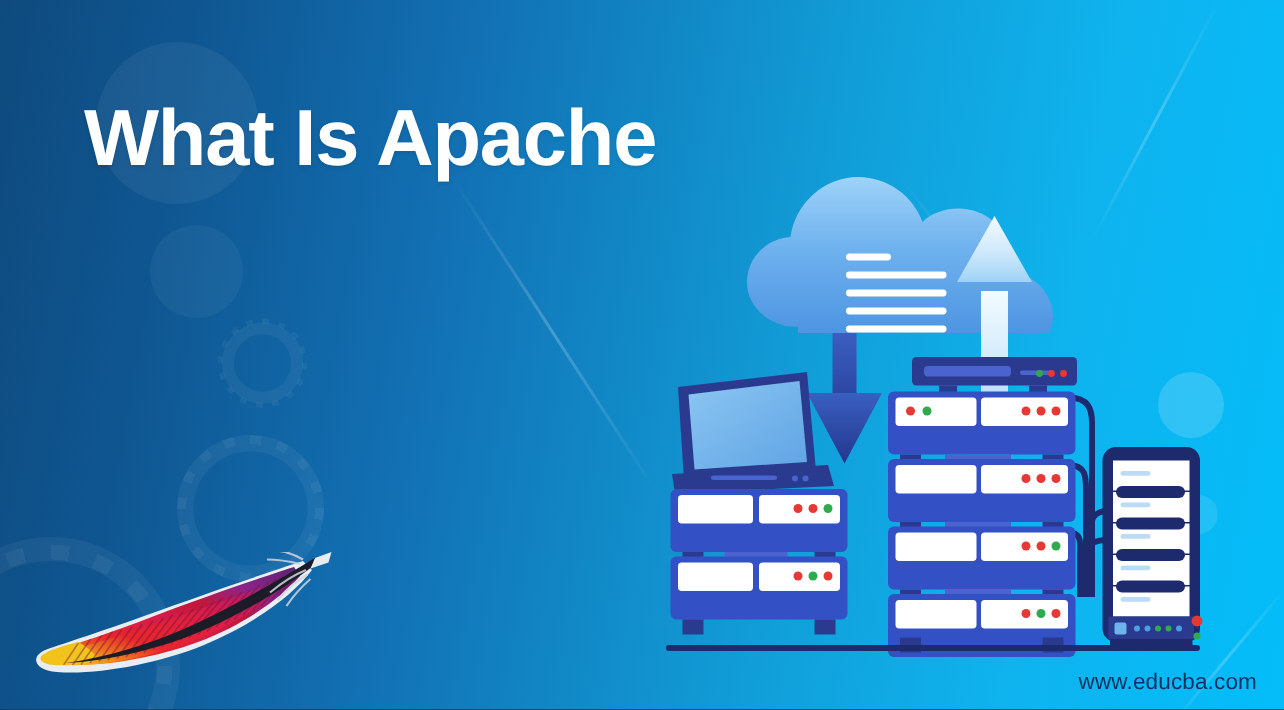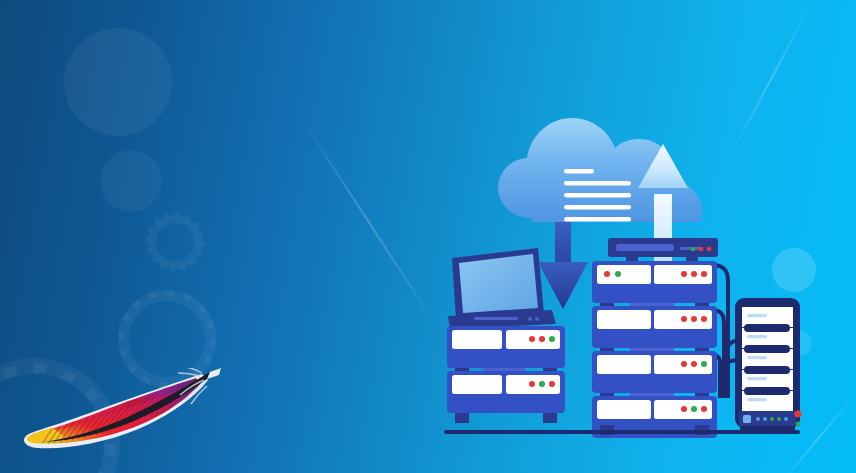--- a/index.html
+++ b/index.html
@@ -112,20 +112,21 @@
     <div class="streak s1"></div>
     <div class="streak s2"></div>
     <div class="streak s3"></div>
     <div class="streak s4"></div>
 
     <div class="gear g1"></div>
     <div class="gear g2"></div>
     <div class="gear g3"></div>
   </div>
 
+  <div class="headline">What Is Apache</div>
 
   <div class="feather">
     <svg width="212" height="84" viewBox="0 0 212 84" xmlns="http://www.w3.org/2000/svg">
       <defs>
         <linearGradient id="plume" x1="0" y1="1" x2="1" y2="0">
           <stop offset="0%" stop-color="#f0c41b"></stop>
           <stop offset="12%" stop-color="#ef7d1d"></stop>
           <stop offset="26%" stop-color="#e8262a"></stop>
           <stop offset="46%" stop-color="#d81b4a"></stop>
           <stop offset="62%" stop-color="#c0173a"></stop>
@@ -393,14 +394,15 @@
         <circle cx="358" cy="316" r="3.6" fill="#e53935"></circle>
         <circle cx="358" cy="326" r="2.4" fill="#2faa4e"></circle>
 
         <rect x="300" y="328" width="55" height="6" rx="2" fill="#1e2a6e"></rect>
       </g>
 
       <rect x="4" y="332" width="356" height="4" rx="2" fill="#1e2a6e"></rect>
     </svg>
   </div>
 
+  <div class="watermark">www.educba.com</div>
 
 </div>
 
 </body></html>

